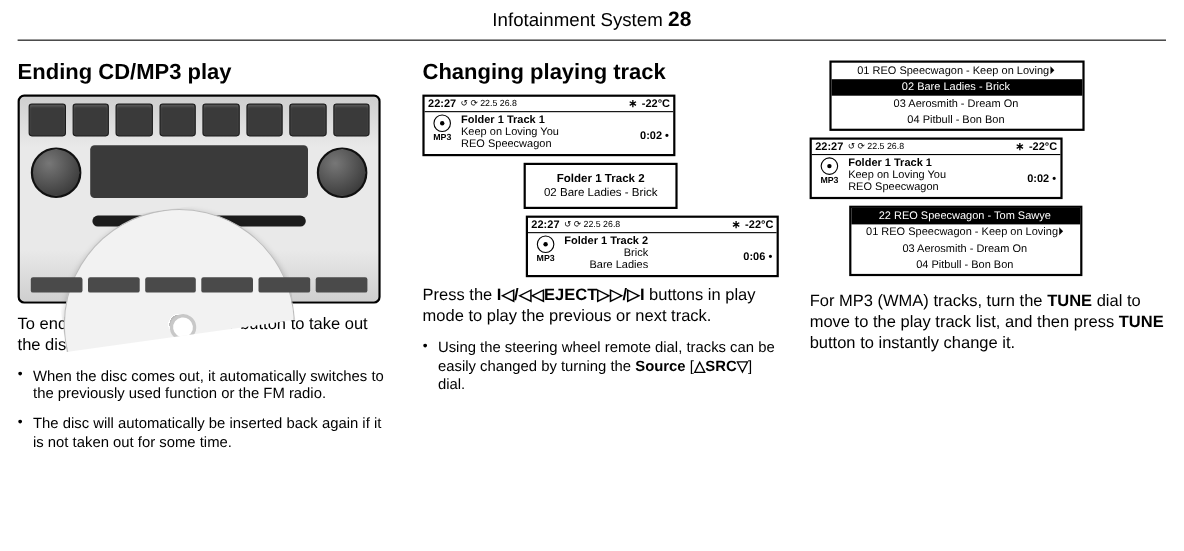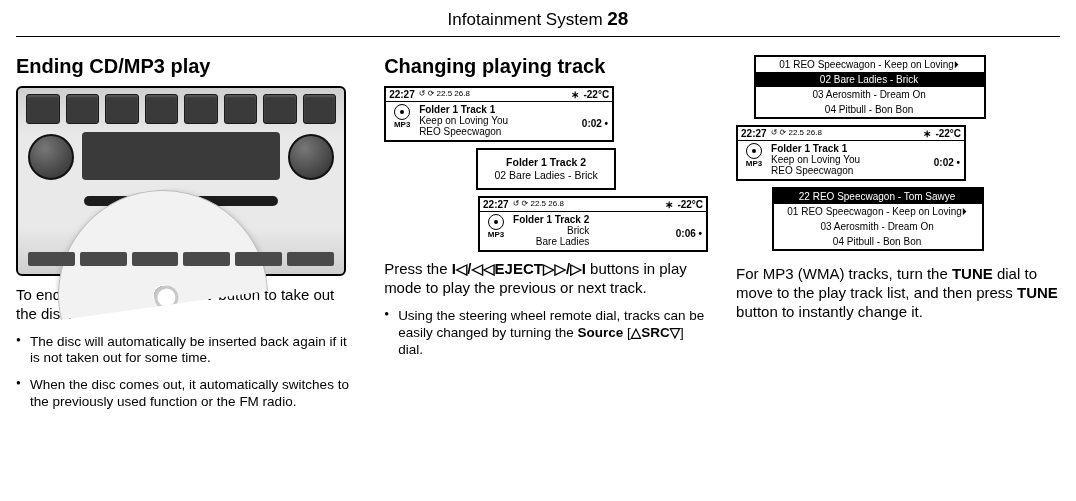--- a/index.html
+++ b/index.html
@@ -161,22 +161,22 @@
           <div class="p"></div>
           <div class="p"></div>
           <div class="p"></div>
         </div>
     </div>
 
     <p>
       <span>To end play, press the </span><b>EJECT</b><span> button to take out the disc.</span>
     </p>
     <ul class="bullets">
+      <li>When the disc comes out, it automatically switches to the previously used function or the FM radio.</li>
       <li>The disc will automatically be inserted back again if it is not taken out for some time.</li>
-      <li>When the disc comes out, it automatically switches to the previously used function or the FM radio.</li>
     </ul>
   </div>
 
   <div class="col col-mid">
     <h3 class="bold">Changing playing track</h3>
 
     <div class="mid-stack">
       <div class="row">
         <span class="screen-wrap">
           <span class="screen" style="width:230px;">

